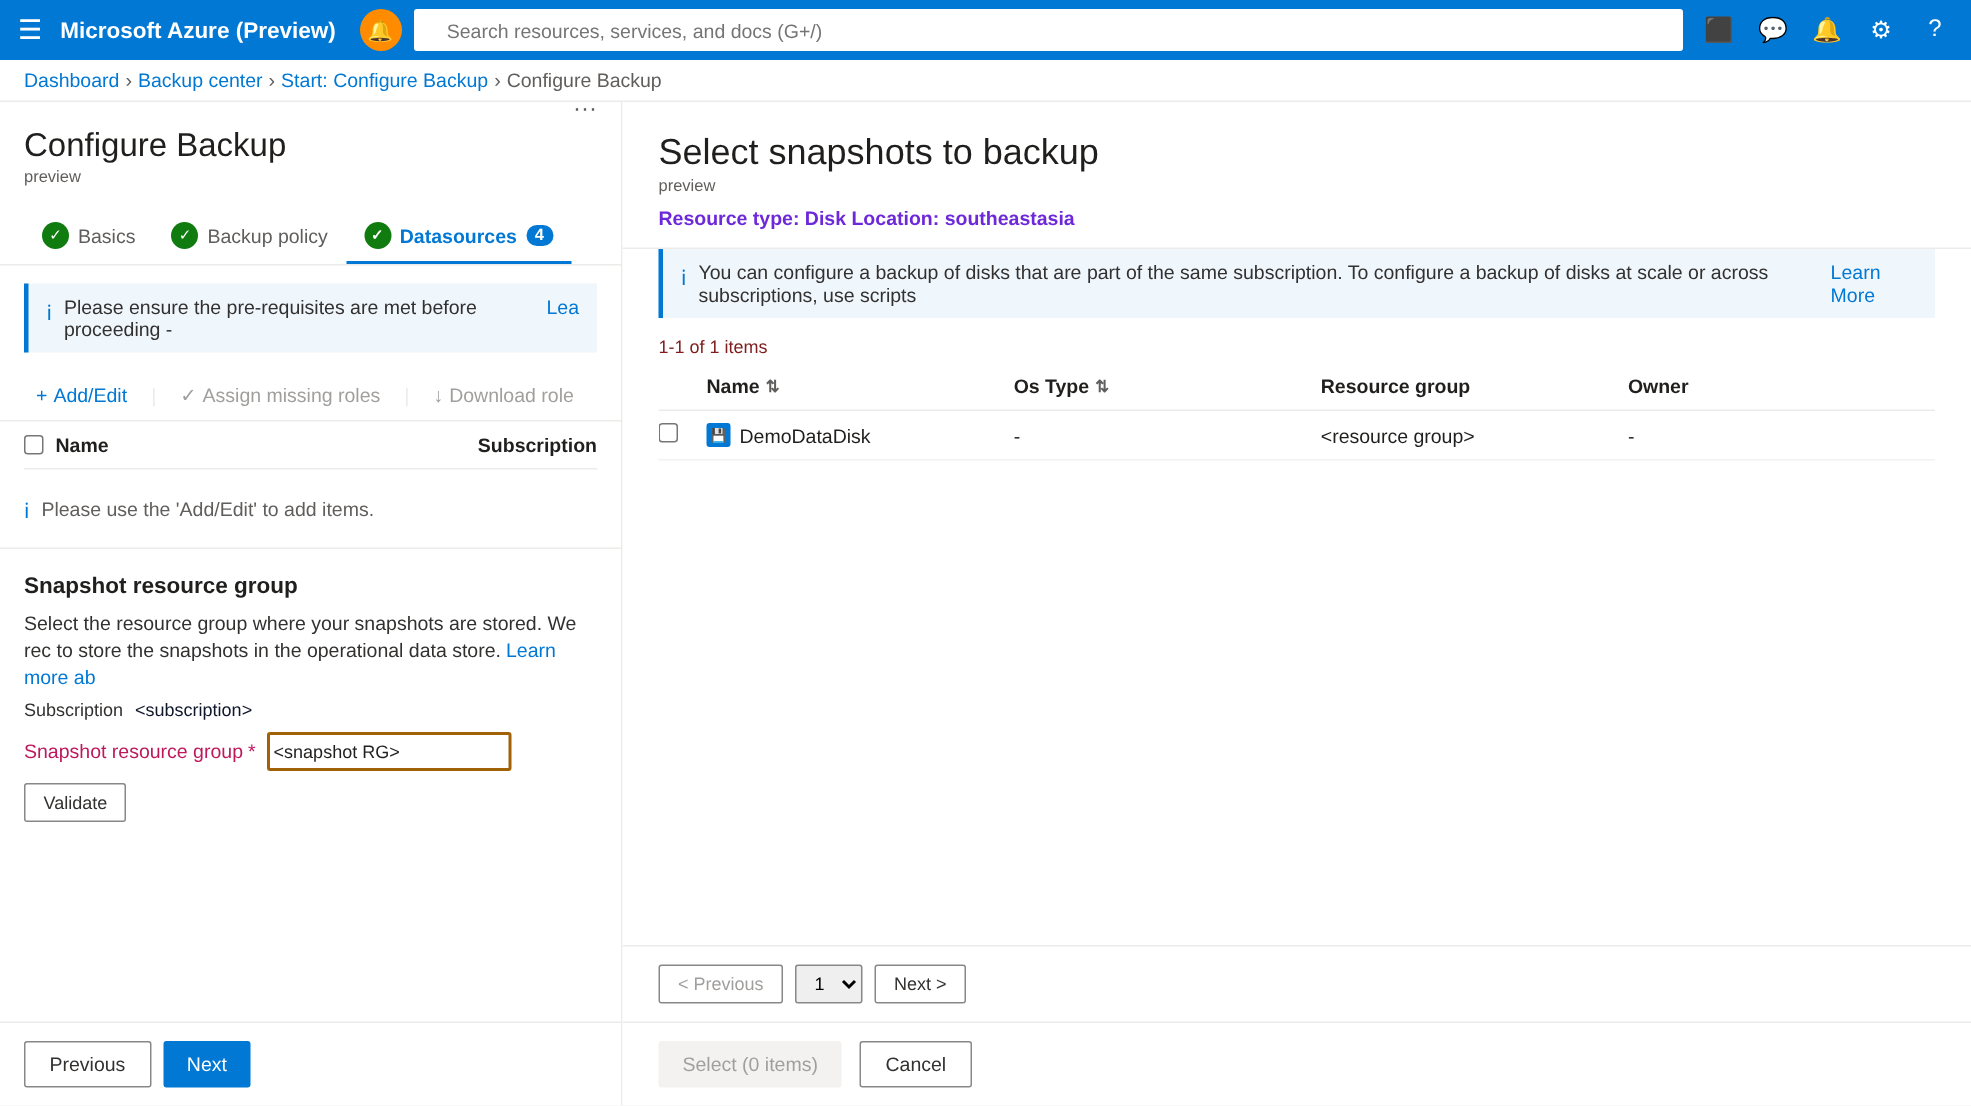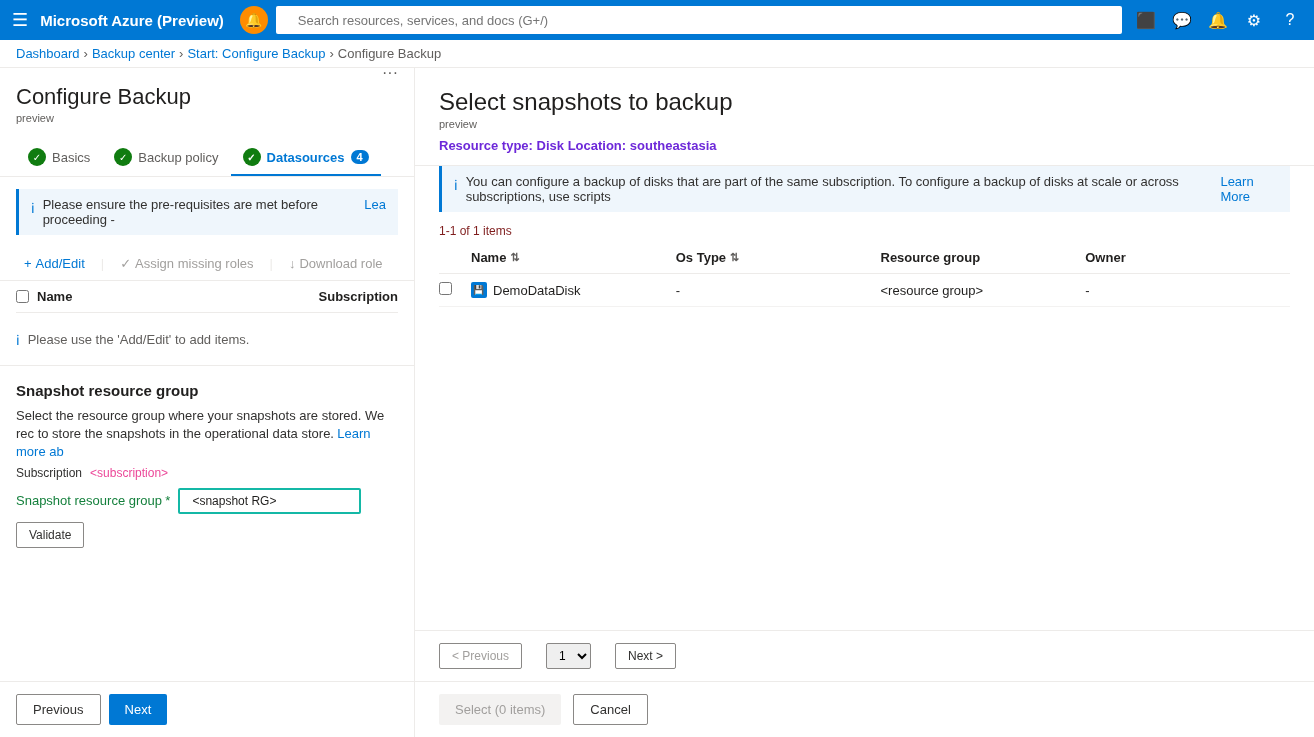--- a/index.html
+++ b/index.html
@@ -174,40 +174,40 @@
     
     .snapshot-section {
       padding: 16px;
       border-top: 1px solid #edebe9;
     }
     .section-title { font-size: 15px; font-weight: 600; color: #201f1e; margin-bottom: 8px; }
     .section-desc { font-size: 12px; color: #323130; margin-bottom: 4px; line-height: 1.4; }
     .section-link { color: #0078d4; cursor: pointer; text-decoration: none; }
     .field-row { display: flex; align-items: center; margin-bottom: 8px; gap: 8px; }
     .snapshot-rg-row { display: flex; align-items: center; gap: 8px; margin-bottom: 8px; }
-    .snapshot-rg-label { font-size: 12px; color: #15803d; }
+    .snapshot-rg-label { font-size: 12px; color: #be185d; }
     .snapshot-rg-input {
-      border: 2px solid #14b8a6;
-      border-radius: 2px;
-      padding: 4px 12px;
+      border: 2px solid #a16207;
+      border-radius: 2px;
+      padding: 4px 2px;
       font-size: 12px;
       color: #201f1e;
       min-width: 120px;
     }
     .validate-btn {
       background: white;
       border: 1px solid #8a8886;
       border-radius: 2px;
       padding: 5px 12px;
       font-size: 12px;
       cursor: pointer;
       color: #323130;
     }
     .sub-label { font-size: 12px; color: #323130; }
-    .sub-value { font-size: 12px; color: #ec4899; font-weight: 500; }
+    .sub-value { font-size: 12px; color: #0f172a; font-weight: 500; }
 
     
     .left-panel-footer {
       margin-top: auto;
       padding: 12px 16px;
       border-top: 1px solid #edebe9;
       display: flex;
       gap: 8px;
       background: white;
     }
@@ -320,21 +320,21 @@
       display: inline-flex; align-items: center; justify-content: center;
       color: white; font-size: 9px;
       margin-right: 6px;
     }
     .disk-name { display: flex; align-items: center; }
 
     
     .pagination {
       display: flex;
       align-items: center;
-      gap: 24px;
+      gap: 8px;
       padding: 12px 24px;
       border-top: 1px solid #edebe9;
     }
     .page-btn {
       border: 1px solid #8a8886;
       background: white;
       padding: 5px 12px;
       font-size: 12px;
       border-radius: 2px;
       cursor: pointer;

